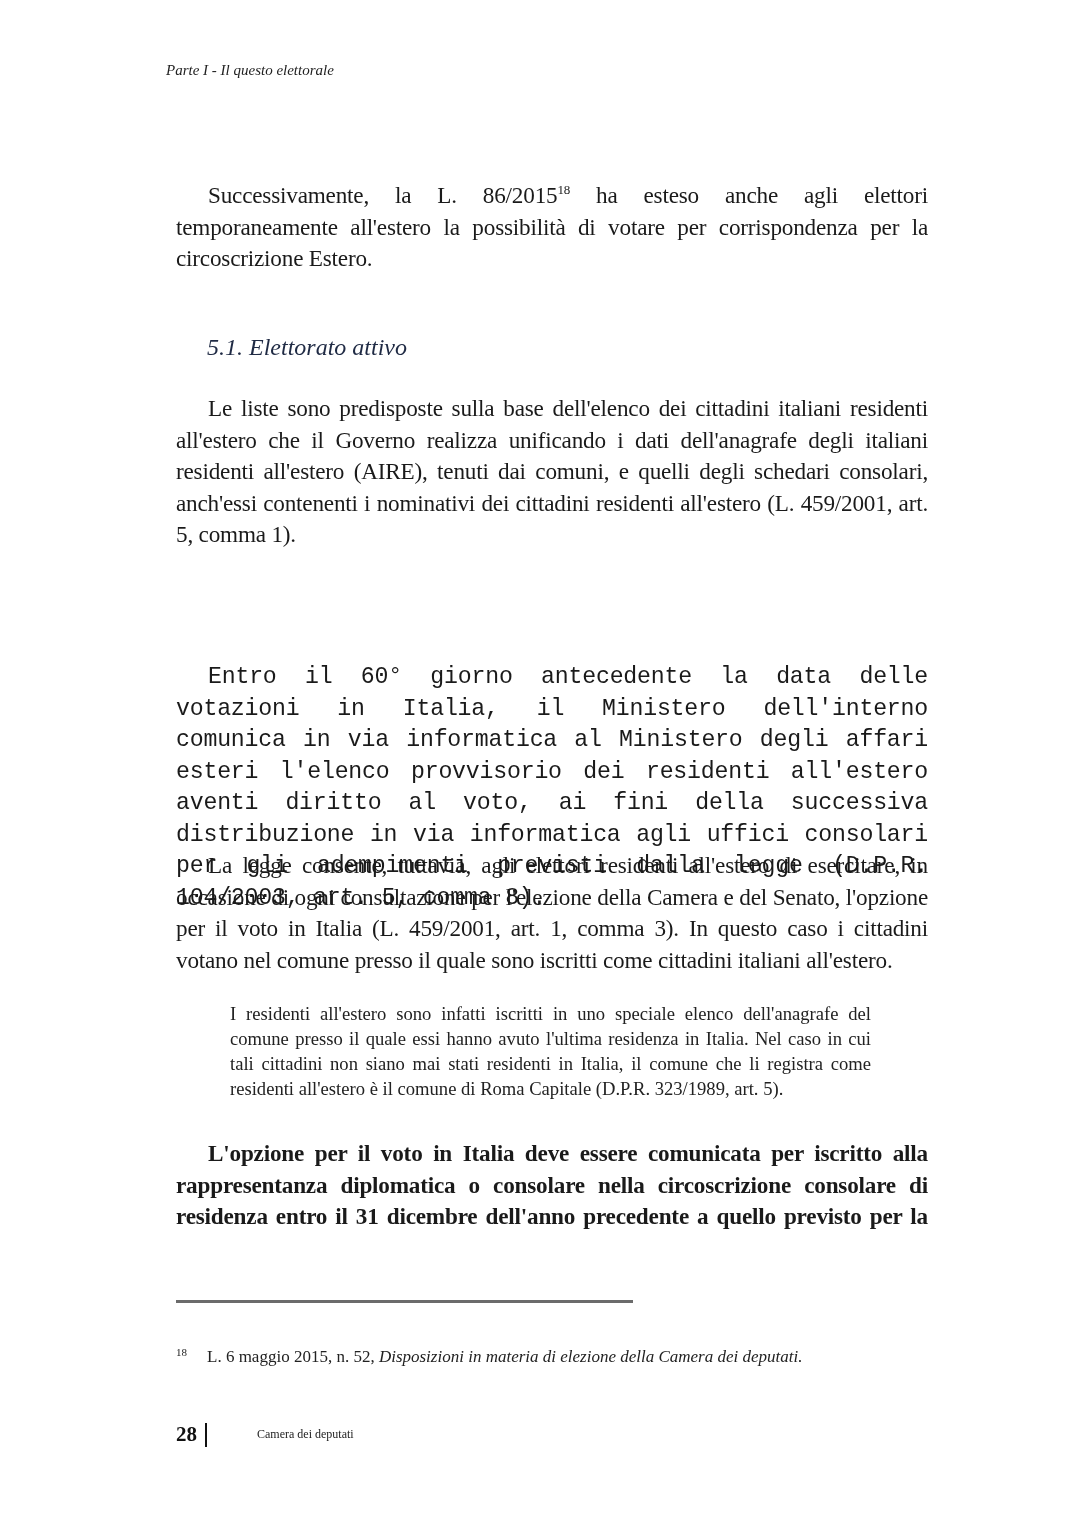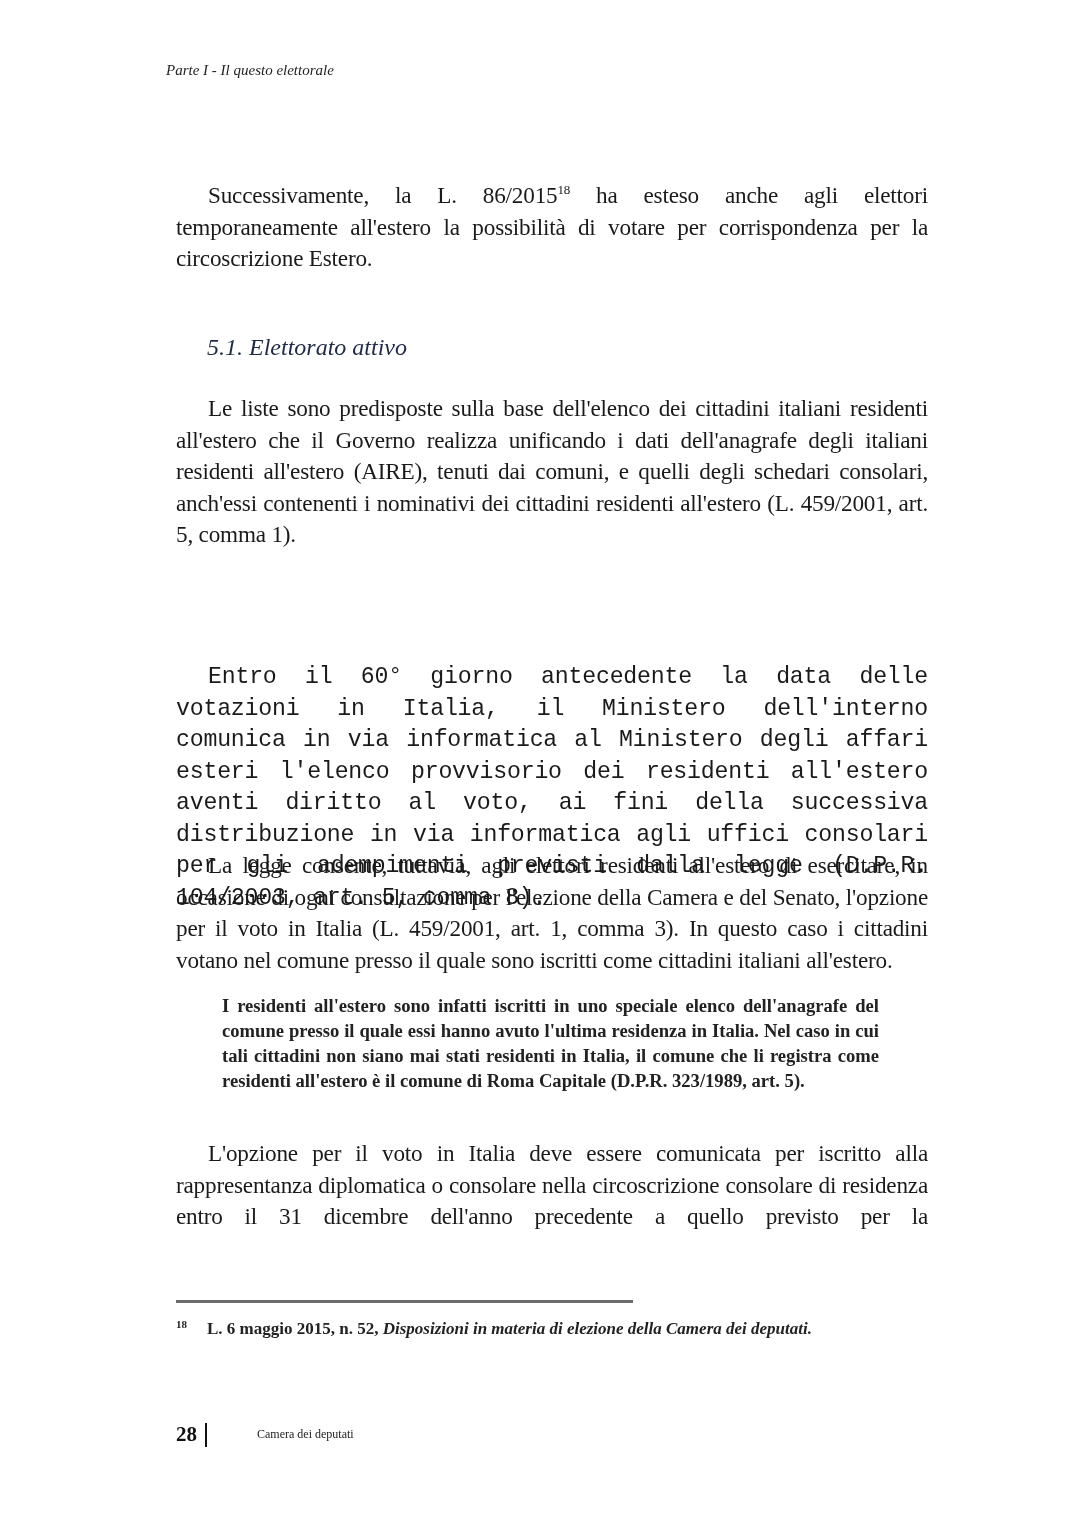--- a/index.html
+++ b/index.html
@@ -10,37 +10,37 @@
     .running-head {
       position: absolute; left: 166px; top: 62px;
       font-style: italic; font-size: 15px; color: #222;
     }
     .body-text {
       position: absolute; left: 176px; width: 752px;
       font-size: 23.2px; line-height: 31.5px; text-align: justify;
       letter-spacing: -0.2px;
     }
     .body-text p { margin: 0; text-indent: 32px; }
-    .body-text p.last-line-justify { text-align-last: justify; }
+    .body-text p.last-line-justify { text-align-last: justify; font-weight: bold; }
     .heading {
       position: absolute; left: 207px; top: 334px;
       font-style: italic; font-size: 24px; color: #1f2a44; margin: 0; font-weight: normal; text-align: center;
     }
     sup { font-size: 13px; line-height: 0; vertical-align: 9px; }
     .quote {
       position: absolute; left: 222px; width: 657px; top: 993px;
       font-size: 18.6px; line-height: 25px; text-align: justify; color: #222;
     }
-    .quote p { margin: 0; font-weight: bold; }
+    .quote p { margin: 8px; }
     .footnote-rule {
       position: absolute; left: 176px; top: 1300px; width: 457px; height: 3px;
       background: #6b6b6b;
     }
     .footnote {
-      position: absolute; left: 176px; top: 1318px; font-size: 17px; color: #222; font-weight: bold;
+      position: absolute; left: 176px; top: 1346px; font-size: 17px; color: #222;
     }
     .footnote .fn-mark { font-size: 11px; vertical-align: 6px; margin-right: 20px; }
     .footnote em { font-style: italic; }
     .footer {
       position: absolute; left: 176px; top: 1422px; display: flex; align-items: center; text-align: right;
     }
     .page-number { font-size: 21px; font-weight: bold; color: #111; }
     .footer-bar { width: 2px; height: 24px; background: #111; margin-left: 8px; }
     .footer-label { font-size: 12px; color: #222; margin-left: 50px; }
   </style>

